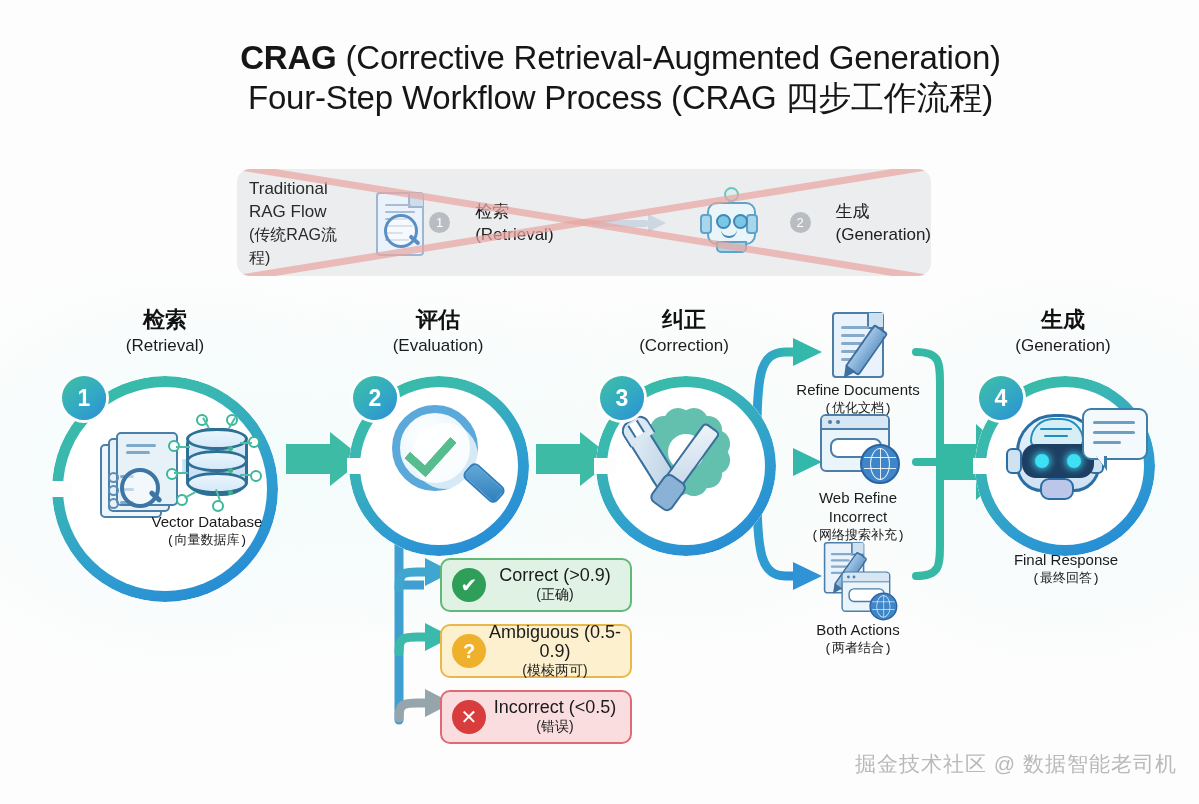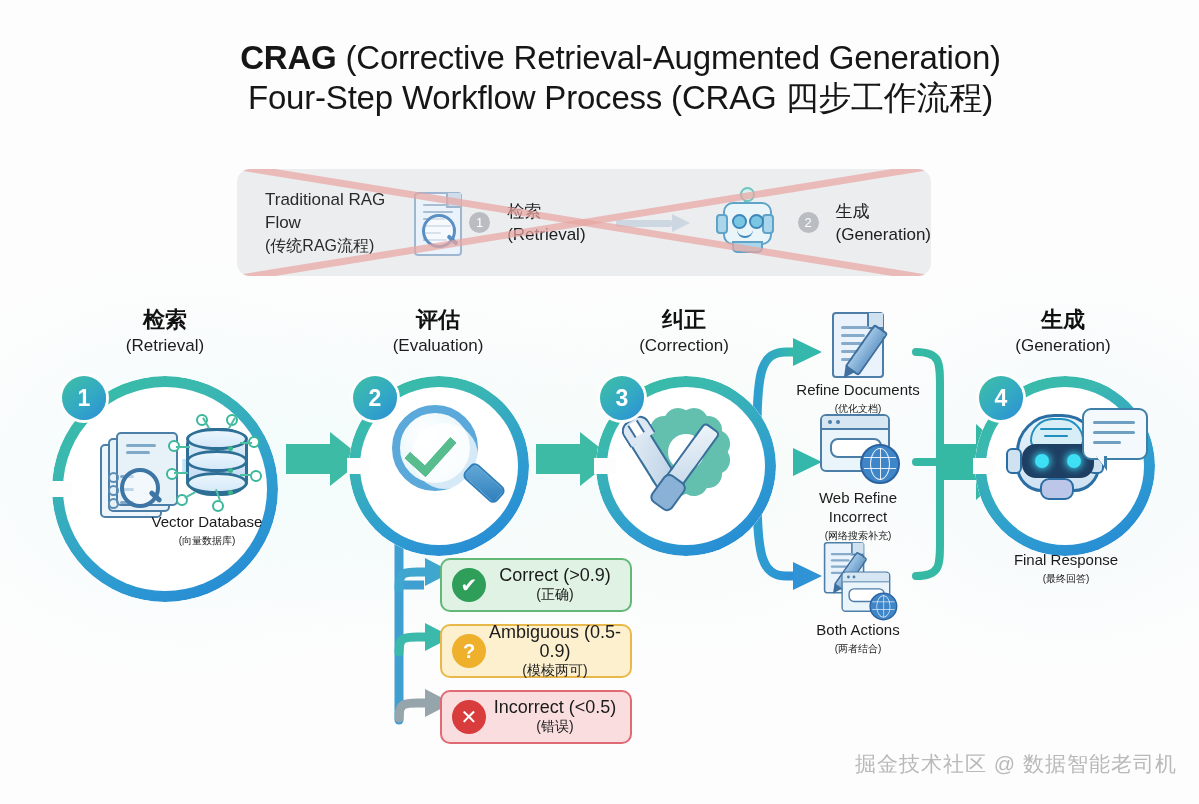--- a/index.html
+++ b/index.html
@@ -64,22 +64,22 @@
     border-radius: 4px;
   }
   #trad-banner .strike.a { transform: rotate(9.2deg); }
   #trad-banner .strike.b { transform: rotate(-9.2deg); }
 
   .trad-row {
     position: absolute;
     inset: 0;
     display: flex;
     align-items: center;
-    padding-left: 28px;
-    gap: 8px;
+    padding-left: 12px;
+    gap: 16px;
     justify-content: flex-end;
   }
   .trad-label {
     font-size: 17px;
     line-height: 23px;
     color: #2a2a2a;
     width: 186px;
   }
   .trad-label .zh { font-size: 16px; }
 
@@ -355,21 +355,21 @@
     position: absolute; height: 2px; background: #4cbfa2;
   }
 
   .cap {
     position: absolute;
     text-align: center;
     line-height: 19px;
     color: #1b1b1b;
   }
   .cap .en { font-size: 15px; display: block; }
-  .cap .zh { font-size: 10px; display: block; }
+  .cap .zh { font-size: 13px; display: block; font-family: Liberation Mono, monospace; }
 
   
   .mag-check { position: absolute; width: 120px; height: 118px; }
   .mag-check .lens {
     position: absolute; left: 2px; top: 0;
     width: 86px; height: 86px;
     border-radius: 50%;
     border: 8px solid #5aa9da;
     background: radial-gradient(circle at 36% 32%, #ffffff 0%, #eaf6fb 60%, #dff0f8 100%);
     box-sizing: border-box;

